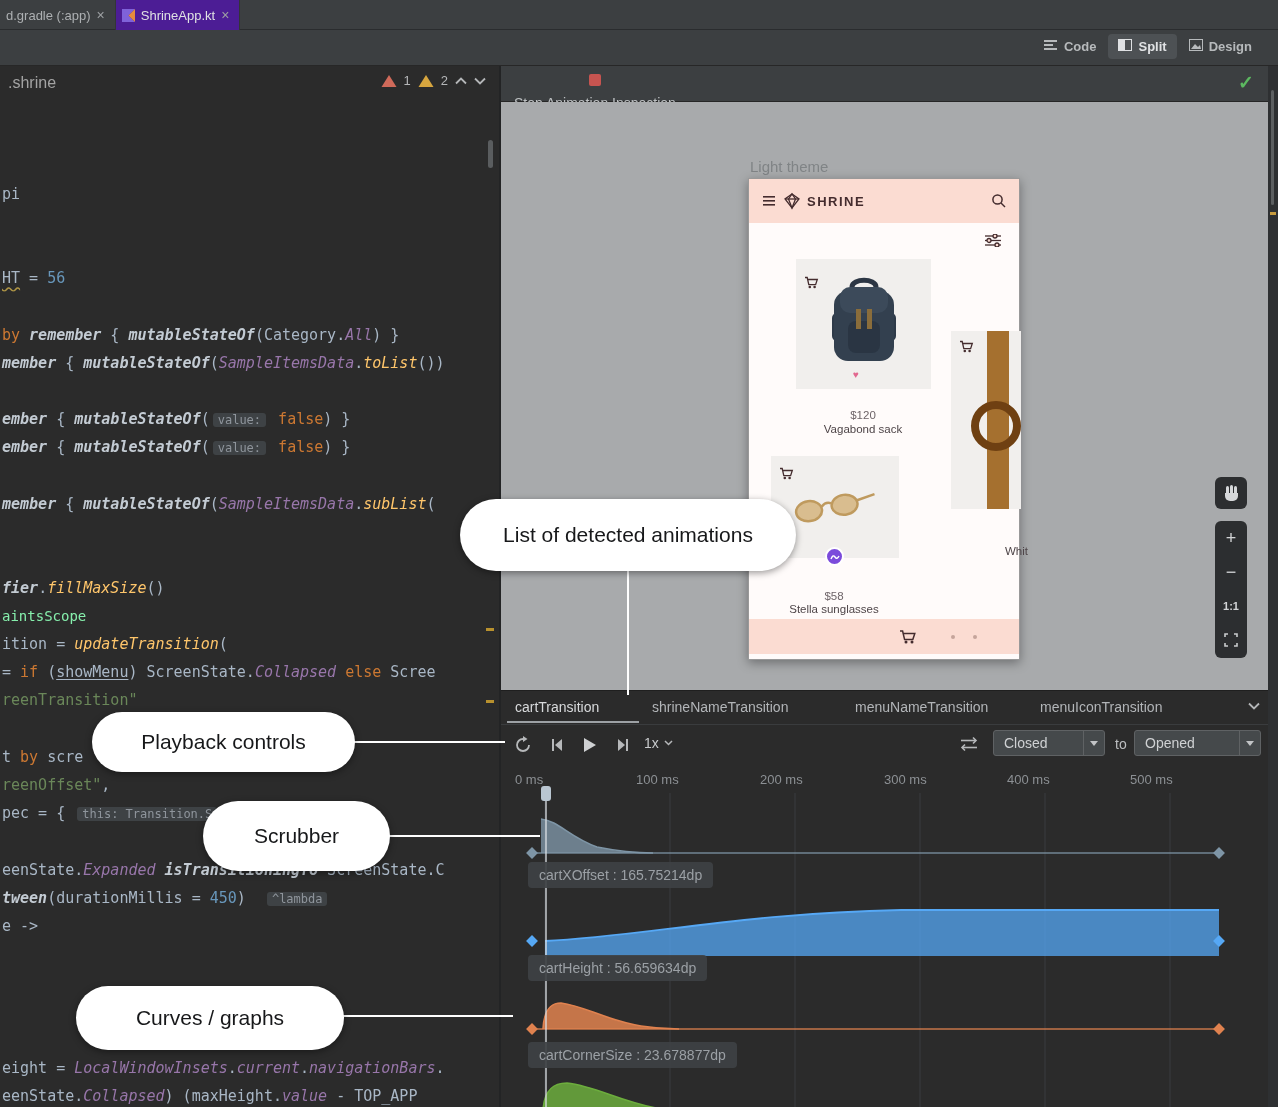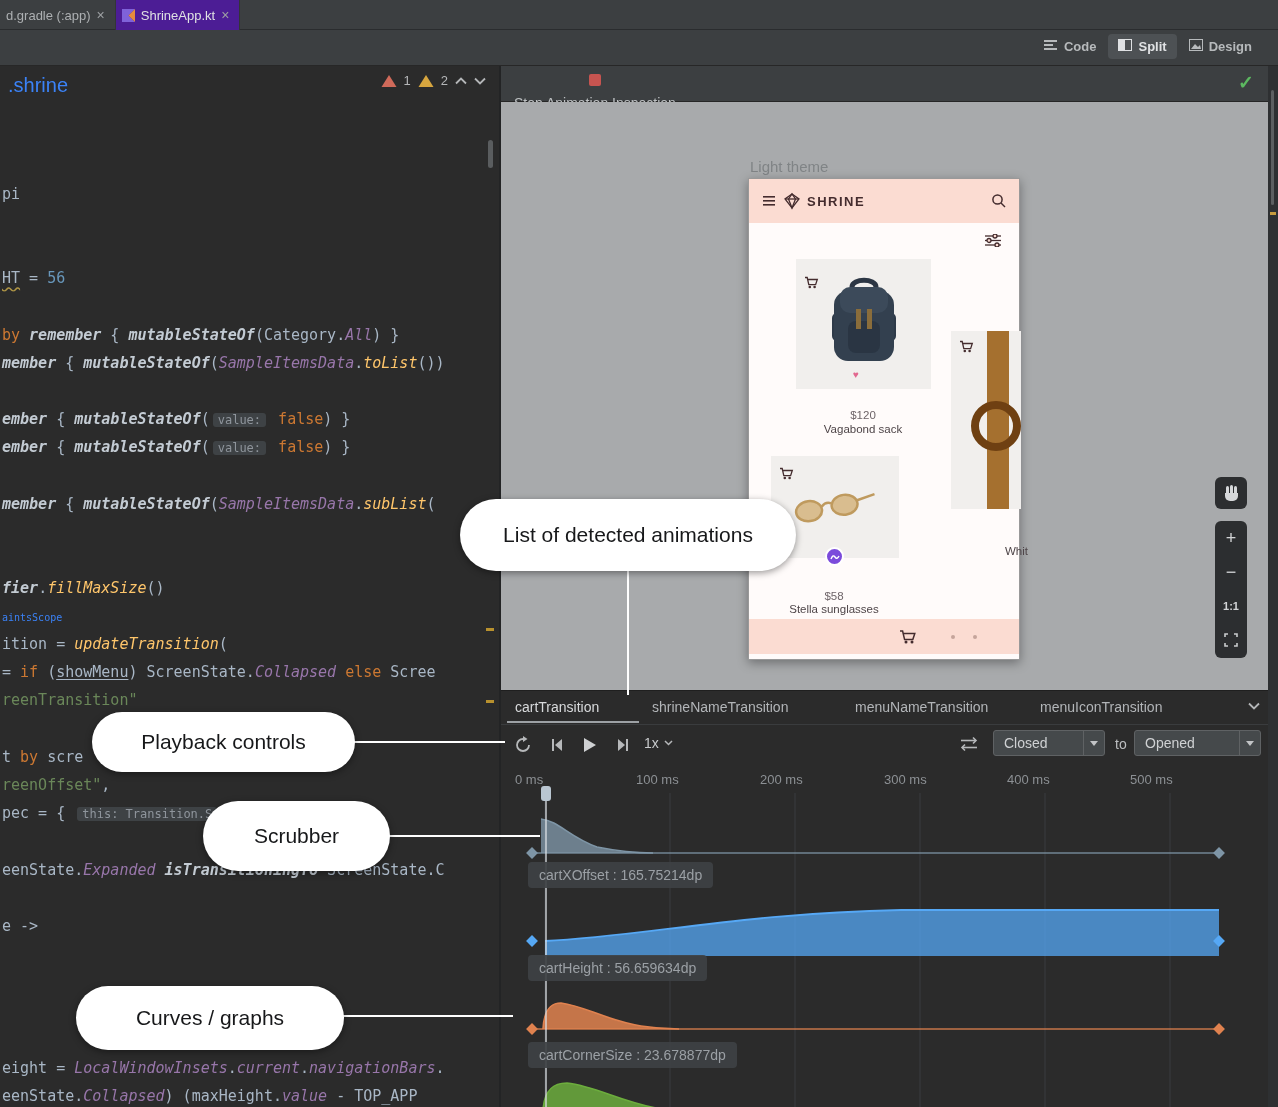--- a/index.html
+++ b/index.html
@@ -14,33 +14,33 @@
   .etab .x { color:#9da0a3; font-size:14px; line-height:1; }
 
   
   .viewbar { position:absolute; left:0; top:30px; width:1278px; height:36px; background:#3c3f41; border-bottom:1px solid #272727; }
   .vmodes { position:absolute; right:16px; top:4px; display:flex; gap:2px; }
   .vmode { display:flex; align-items:flex-start; gap:6px; padding:5px 10px; font-size:13px; color:#b7babc; border-radius:4px;font-weight:bold; }
   .vmode.sel { background:#4d5154; color:#e1e3e5; }
 
   
   .ed-header { position:absolute; left:0; top:67px; width:500px; height:31px; background:#2b2b2b; }
-  .crumb { position:absolute; left:8px; top:7px; font-size:20px; color:#3b82f6; }
+  .crumb { position:absolute; left:8px; top:7px; font-size:16px; color:#a3a3a3; }
   .wwidget { position:absolute; right:14px; top:6px; display:flex; align-items:center; gap:7px; }
   .wcount { font-size:13px; color:#b4b6b8; }
   #code-area { position:absolute; left:0; top:0; width:498px; height:1107px; overflow:hidden; z-index:1; }
   .code-line { position:absolute; left:2px; white-space:pre; font-family:"DejaVu Sans Mono", monospace; font-size:15px; line-height:26px; height:26px; }
   .tk-p   { color:#a9b7c6; }
   .tk-kw  { color:#cc7832; }
   .tk-num { color:#6897bb; }
   .tk-str { color:#6a8759; }
   .tk-fn  { color:#ffc66b; font-style:italic; }
   .tk-cn  { color:#9876aa; font-style:italic; }
   .tk-itb { color:#c3cbd3; font-style:italic; font-weight:bold; }
-  .tk-ghost { color:#3b82f6; font-size:10px; }
+  .tk-ghost { color:#86efac; font-size:14px; }
   .tk-ul  { color:#a9b7c6; text-decoration:underline; text-underline-offset:2px; }
   .tk-wul { color:#a9b7c6; text-decoration:underline; text-decoration-style:wavy; text-decoration-color:#b09645; text-underline-offset:3px; }
   .tk-hint{ background:#3e4245; color:#8f959c; border-radius:3px; padding:0 5px; font-size:12px; margin:0 3px; font-style:normal; }
   .ed-scrollthumb { position:absolute; left:488px; top:140px; width:5px; height:28px; background:#5a5d5f; border-radius:3px; z-index:2; }
   .ed-mark { position:absolute; left:486px; width:8px; height:3px; background:#b8912e; z-index:2; }
 
   .vsplit { position:absolute; left:499px; top:66px; width:2px; height:1041px; background:#232425; z-index:3; }
 
   
   .pv-toolbar { position:absolute; left:501px; top:66px; width:777px; height:36px; background:#3c3f41; border-bottom:1px solid #262626; }
@@ -173,20 +173,21 @@
       <div class="code-line" style="top: 491px;"><span class="tk-itb">member</span><span class="tk-p"> { </span><span class="tk-itb">mutableStateOf</span><span class="tk-p">(</span><span class="tk-cn">SampleItemsData</span><span class="tk-p">.</span><span class="tk-fn">subList</span><span class="tk-p">(</span></div>
       <div class="code-line" style="top: 575px;"><span class="tk-itb">fier</span><span class="tk-p">.</span><span class="tk-fn">fillMaxSize</span><span class="tk-p">()</span></div>
       <div class="code-line" style="top: 603px;"><span class="tk-ghost">aintsScope</span></div>
       <div class="code-line" style="top: 659px;"><span class="tk-p">= </span><span class="tk-kw">if</span><span class="tk-p"> (</span><span class="tk-ul">showMenu</span><span class="tk-p">) </span><span class="tk-p">ScreenState.</span><span class="tk-cn">Collapsed</span><span class="tk-p"> </span><span class="tk-kw">else</span><span class="tk-p"> Scree</span></div>
       <div class="code-line" style="top: 631px;"><span class="tk-p">ition = </span><span class="tk-fn">updateTransition</span><span class="tk-p">(</span></div>
       <div class="code-line" style="top: 687px;"><span class="tk-str">reenTransition"</span></div>
       <div class="code-line" style="top: 744px;"><span class="tk-p">t </span><span class="tk-kw">by</span><span class="tk-p"> scre</span></div>
       <div class="code-line" style="top: 772px;"><span class="tk-str">reenOffset"</span><span class="tk-p">,</span></div>
       <div class="code-line" style="top: 800px;"><span class="tk-p">pec = { </span><span class="tk-hint">this: Transition.S</span></div>
       <div class="code-line" style="top: 857px;"><span class="tk-p">eenState.</span><span class="tk-cn">Expanded</span><span class="tk-p"> </span><span class="tk-itb">isTransitioningTo</span><span class="tk-p"> ScreenState.C</span></div>
+      <div class="code-line" style="top: 885px;"><span class="tk-itb">tween</span><span class="tk-p">(</span><span class="tk-p">durationMillis</span><span class="tk-p"> = </span><span class="tk-num">450</span><span class="tk-p">)  </span><span class="tk-hint">^lambda</span></div>
       <div class="code-line" style="top: 913px;"><span class="tk-p">e -&gt;</span></div>
       <div class="code-line" style="top: 1055px;"><span class="tk-p">eight = </span><span class="tk-cn">LocalWindowInsets</span><span class="tk-p">.</span><span class="tk-cn">current</span><span class="tk-p">.</span><span class="tk-cn">navigationBars</span><span class="tk-p">.</span></div>
       <div class="code-line" style="top: 1083px;"><span class="tk-p">eenState.</span><span class="tk-cn">Collapsed</span><span class="tk-p">) (</span><span class="tk-p">maxHeight</span><span class="tk-p">.</span><span class="tk-cn">value</span><span class="tk-p"> - TOP_APP</span></div>
     </div>
   <div class="ed-scrollthumb"></div>
   <div class="ed-mark" style="top:628px"></div>
   <div class="ed-mark" style="top:700px"></div>
 
   <div class="vsplit"></div>
 

